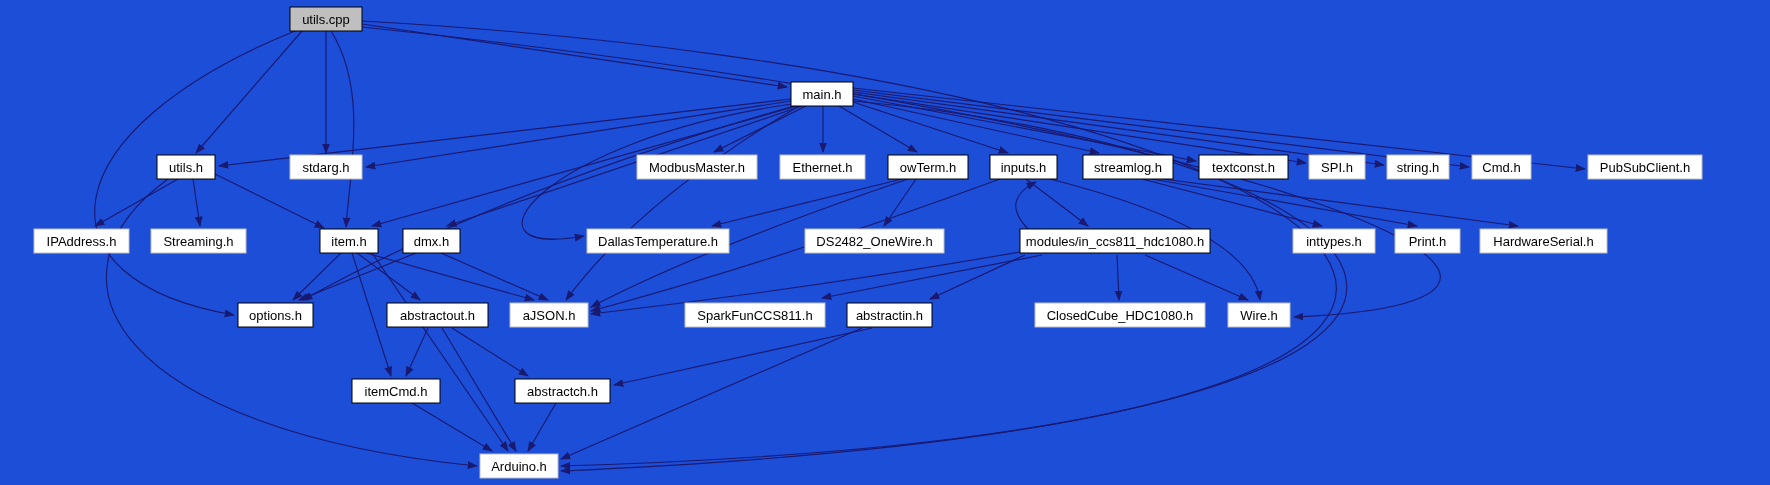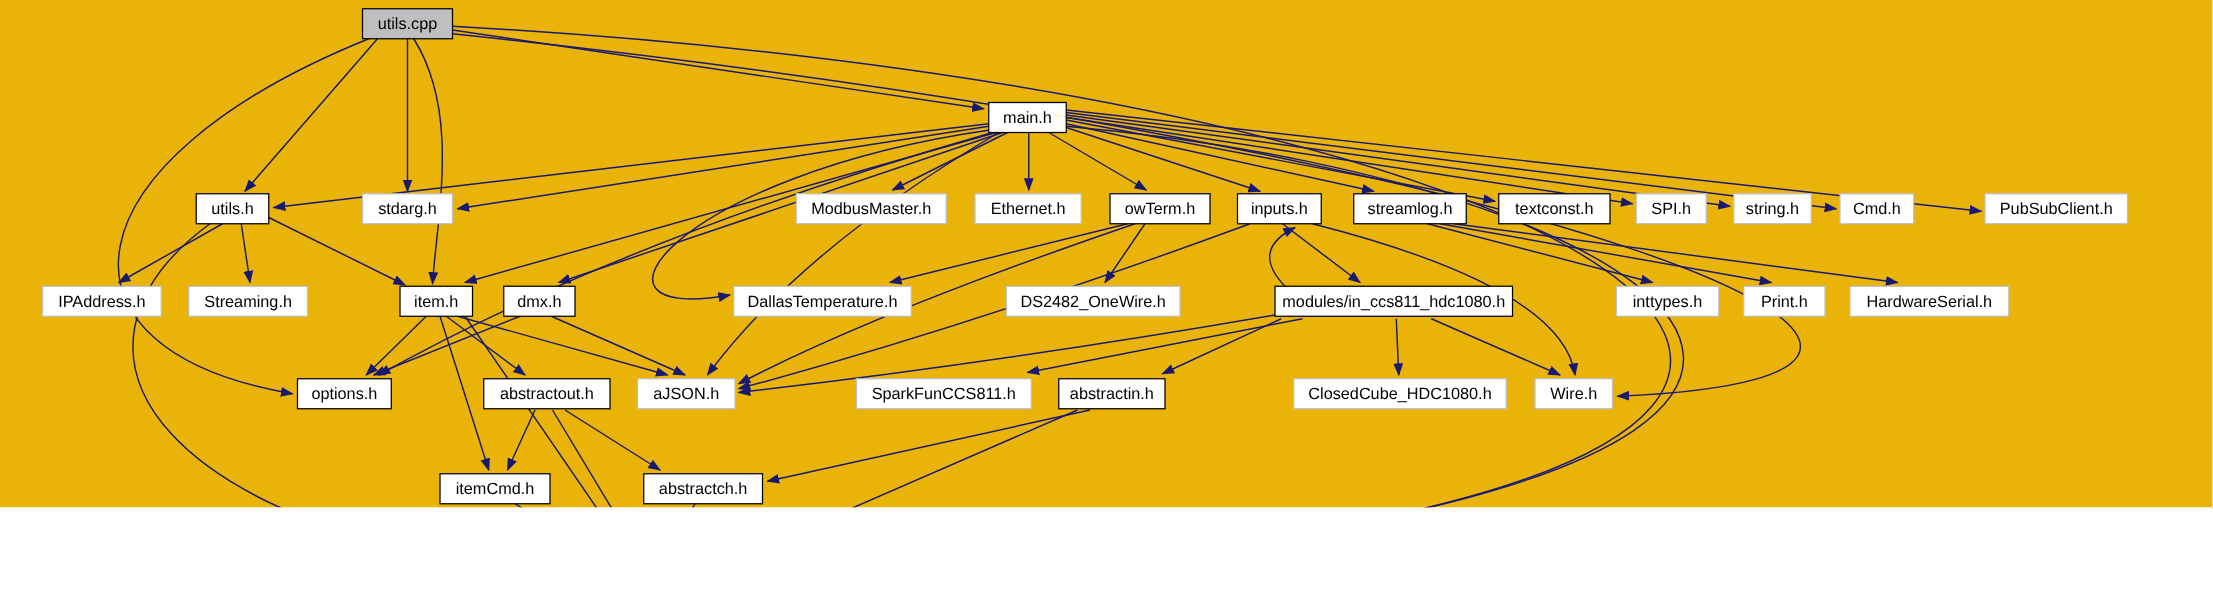--- a/index.html
+++ b/index.html
@@ -1,16 +1,16 @@
 <!DOCTYPE html>
 <html><head>
 <meta charset="utf-8">
 <style>
   html,body{margin:0;padding:0;background:#ffffff;}
-  .graph-wrap{width:1770px;height:406px;position:relative;background:#eab308;overflow:hidden;}
+  .graph-wrap{width:1770px;height:485px;position:relative;background:#1d4ed8;overflow:hidden;}
   svg{display:block;}
   .node-rect{stroke-width:1;}
   .node-rect.root{fill:#bfbfbf;stroke:#000000;}
   .node-rect.internal{fill:#ffffff;stroke:#000000;}
   .node-rect.external{fill:#ffffff;stroke:#bebebe;}
   .node-label{font-family:"Liberation Sans","DejaVu Sans",sans-serif;font-size:13px;fill:#000;}
   .edge{fill:none;stroke-width:1.15;}
 </style>
 </head>
 <body>

